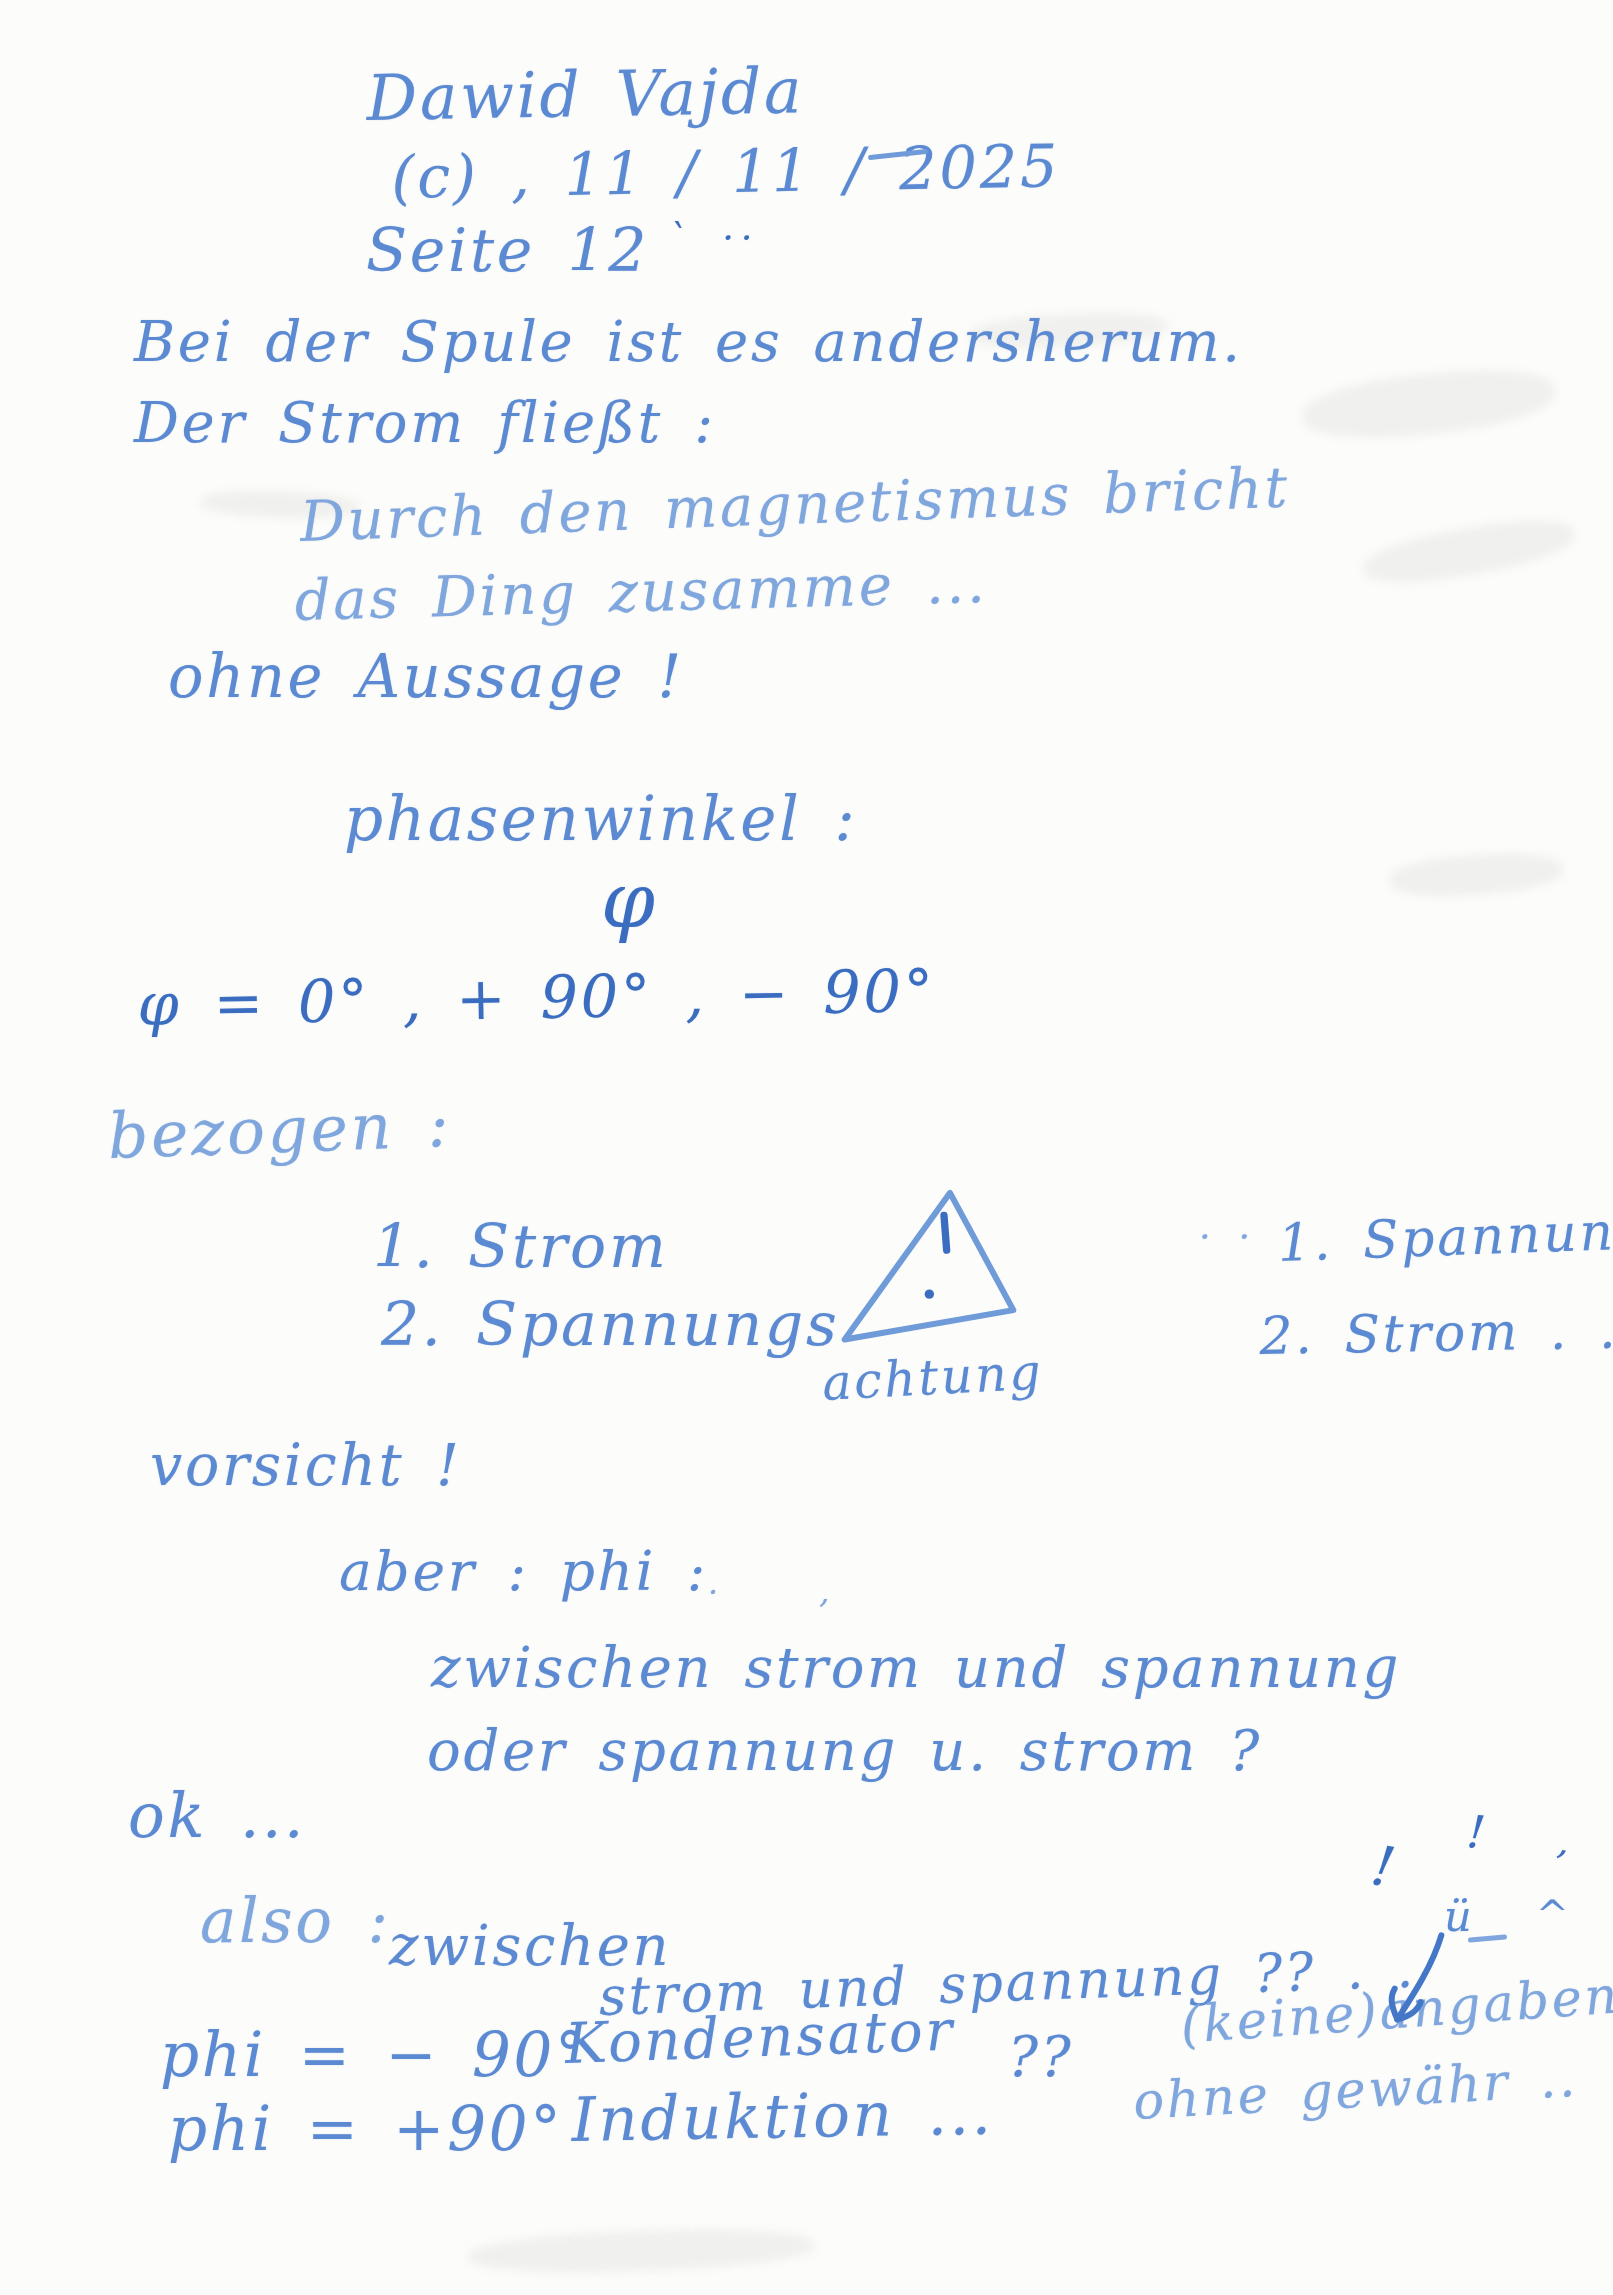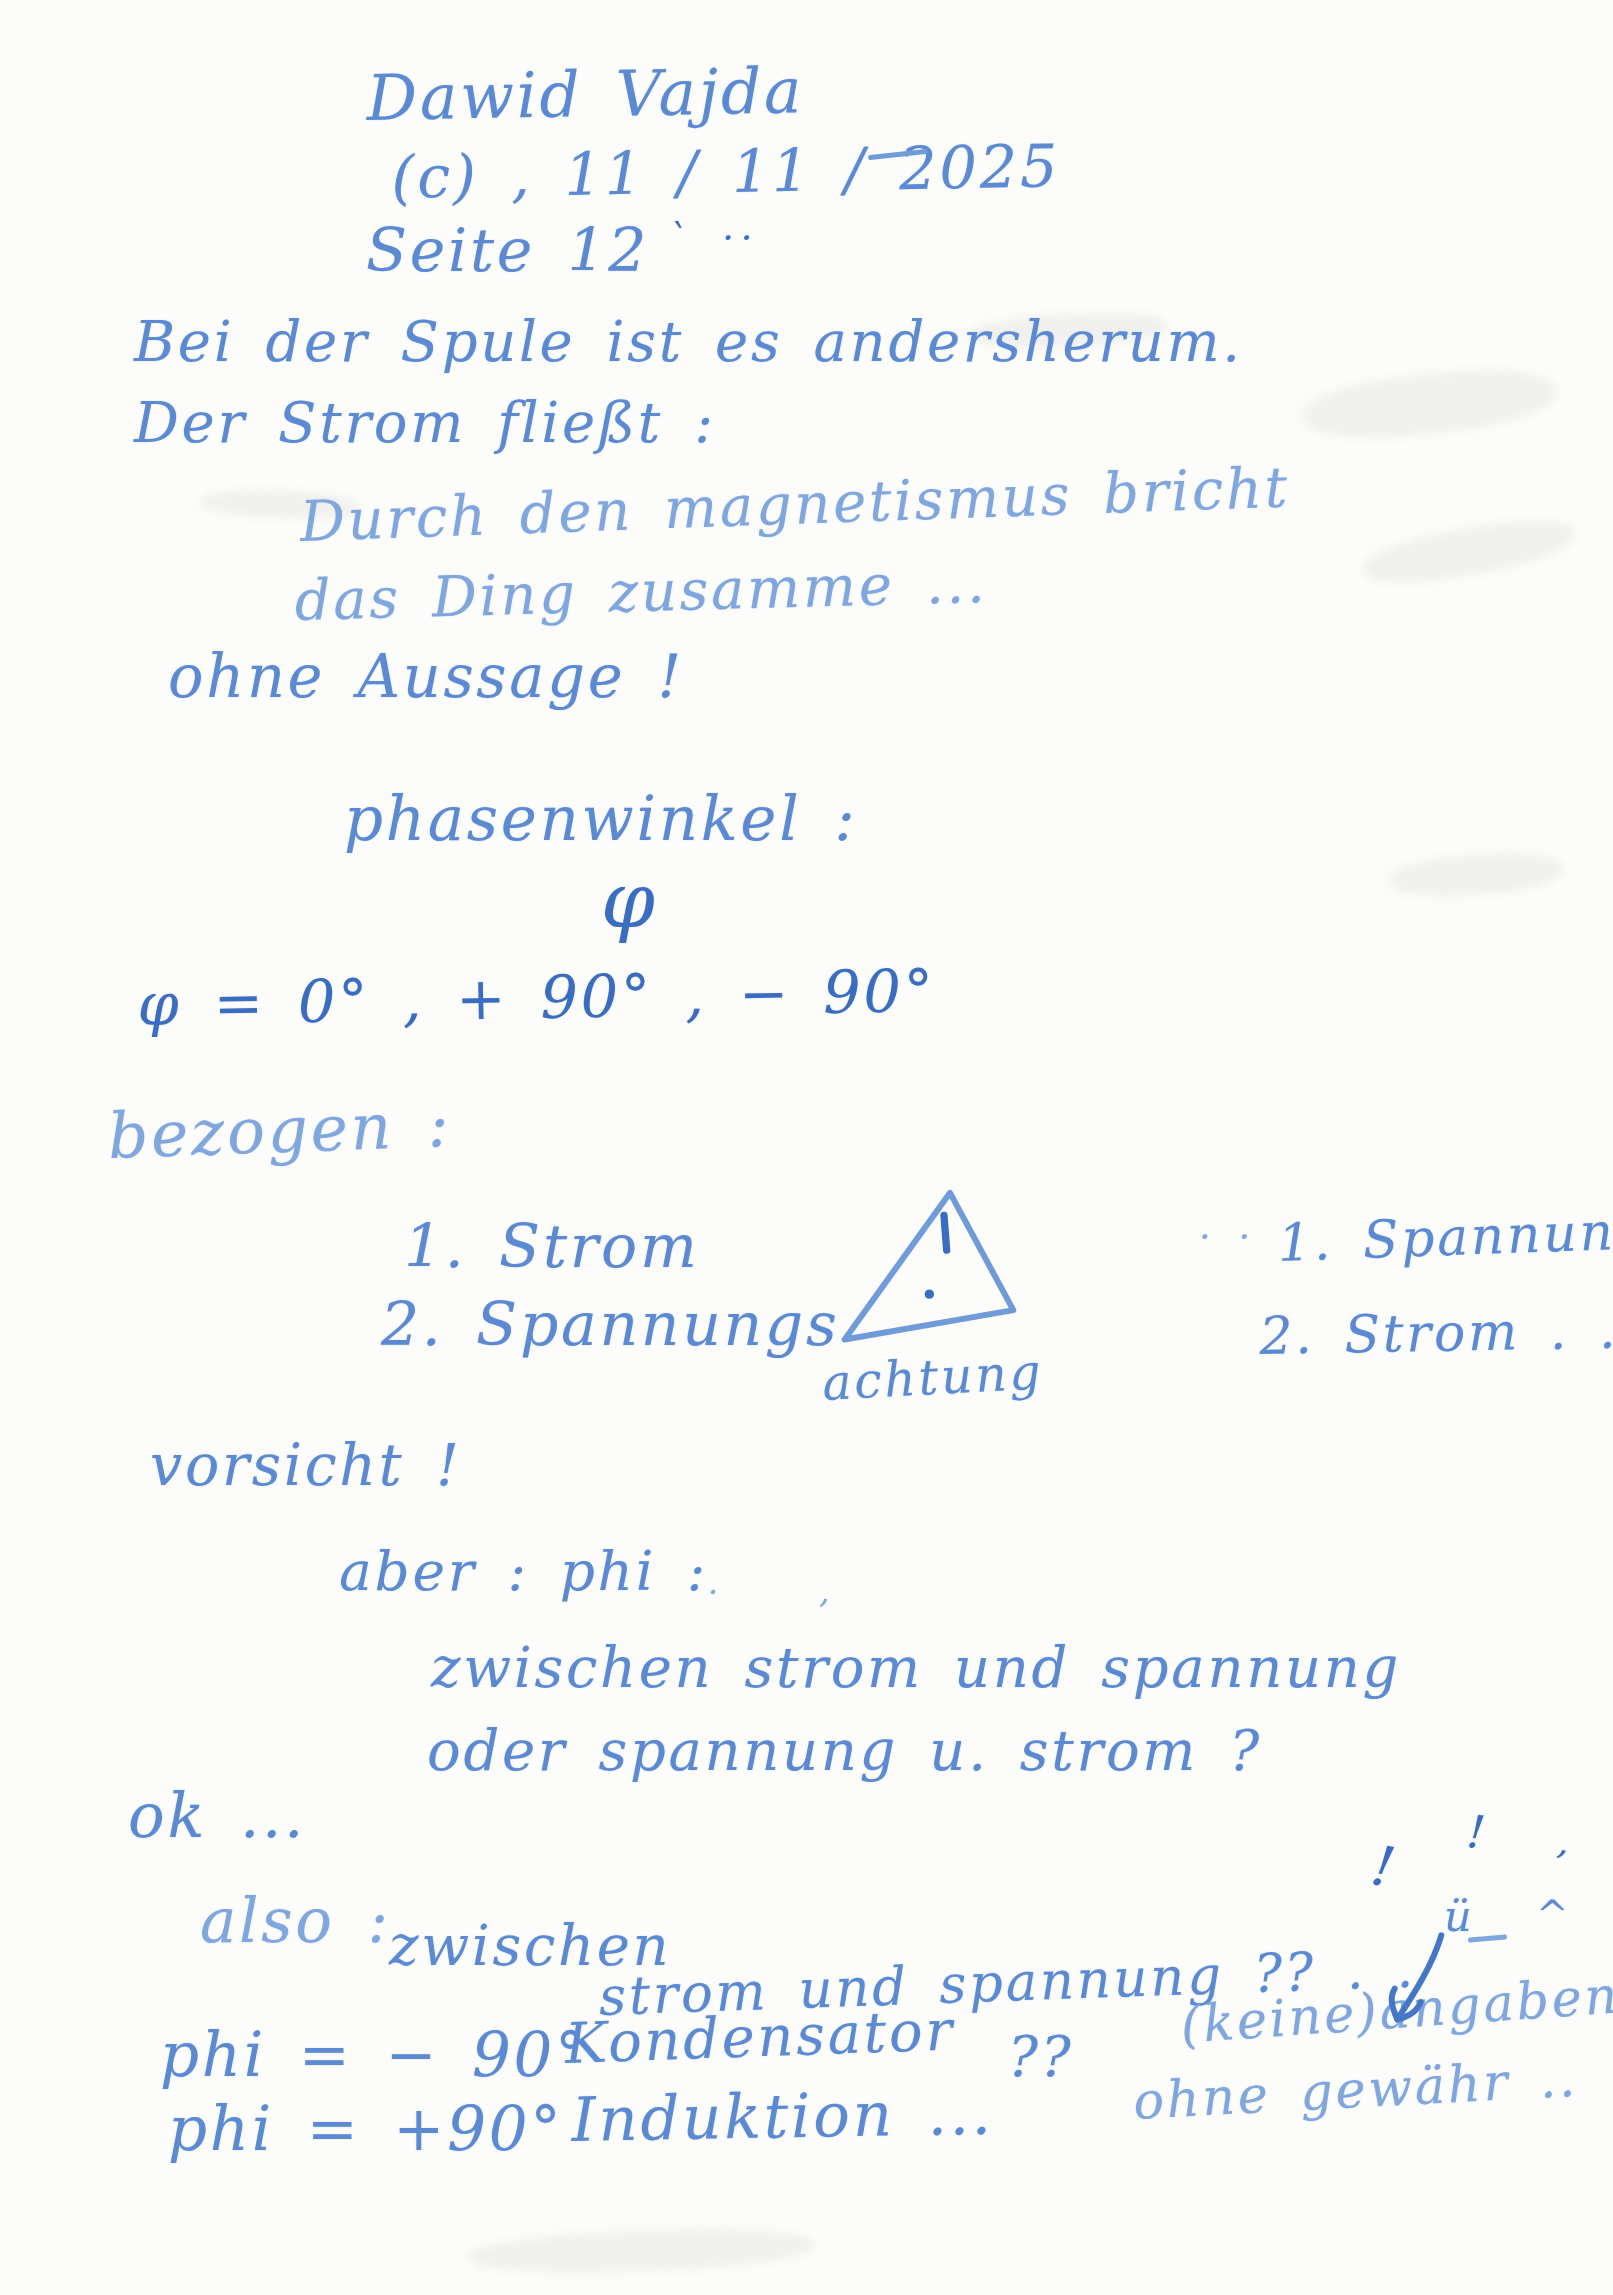--- a/index.html
+++ b/index.html
@@ -56,21 +56,21 @@
   <div class="hw ink-mid" style="left:134px;top:395px;font-size:56px;">Der Strom  fließt :</div>
   <div class="hw ink-light" style="left:299px;top:494px;font-size:56px;transform:rotate(-2deg);">Durch den magnetismus bricht</div>
   <div class="hw ink-light" style="left:294px;top:573px;font-size:56px;transform:rotate(-1.5deg);">das Ding  zusamme ...</div>
   <div class="hw ink-mid" style="left:168px;top:647px;font-size:59px;">ohne  Aussage !</div>
 
   <div class="hw ink-mid" style="left:344px;top:788px;font-size:61px;">phasenwinkel :</div>
   <div class="hw ink-dark" style="left:601px;top:862px;font-size:77px;">φ</div>
   <div class="hw ink-dark" style="left:137px;top:975px;font-size:59px;transform:rotate(-1deg);">φ =  0° ,   + 90° ,  − 90°</div>
   <div class="hw ink-light" style="left:107px;top:1105px;font-size:63px;transform:rotate(-2deg);">bezogen :</div>
 
-  <div class="hw ink-mid" style="left:404px;top:1216px;font-size:60px;">1.  Strom</div>
+  <div class="hw ink-mid" style="left:373px;top:1216px;font-size:60px;">1.  Strom</div>
   <div class="hw ink-mid" style="left:375px;top:1294px;font-size:60px;margin-left:6px;">2.  Spannungs</div>
 
   <svg class="anno" style="left:828px;top:1182px;" width="200" height="167" viewBox="0 0 300 250">
     <path d="M 183 16 L 25 236 L 278 192 Z" fill="none" stroke="#6f9bd9" stroke-width="9" stroke-linecap="round" stroke-linejoin="round"></path>
     <line x1="174" y1="50" x2="178" y2="102" stroke="#3a6cc0" stroke-width="11" stroke-linecap="round"></line>
     <circle cx="152" cy="168" r="7" fill="#3a6cc0"></circle>
   </svg>
   <div class="hw ink-mid" style="left:821px;top:1359px;font-size:49px;transform:rotate(-3deg);">achtung</div>
 
   <div class="hw ink-light" style="left:1199px;top:1219px;font-size:37px;">· ·</div>

